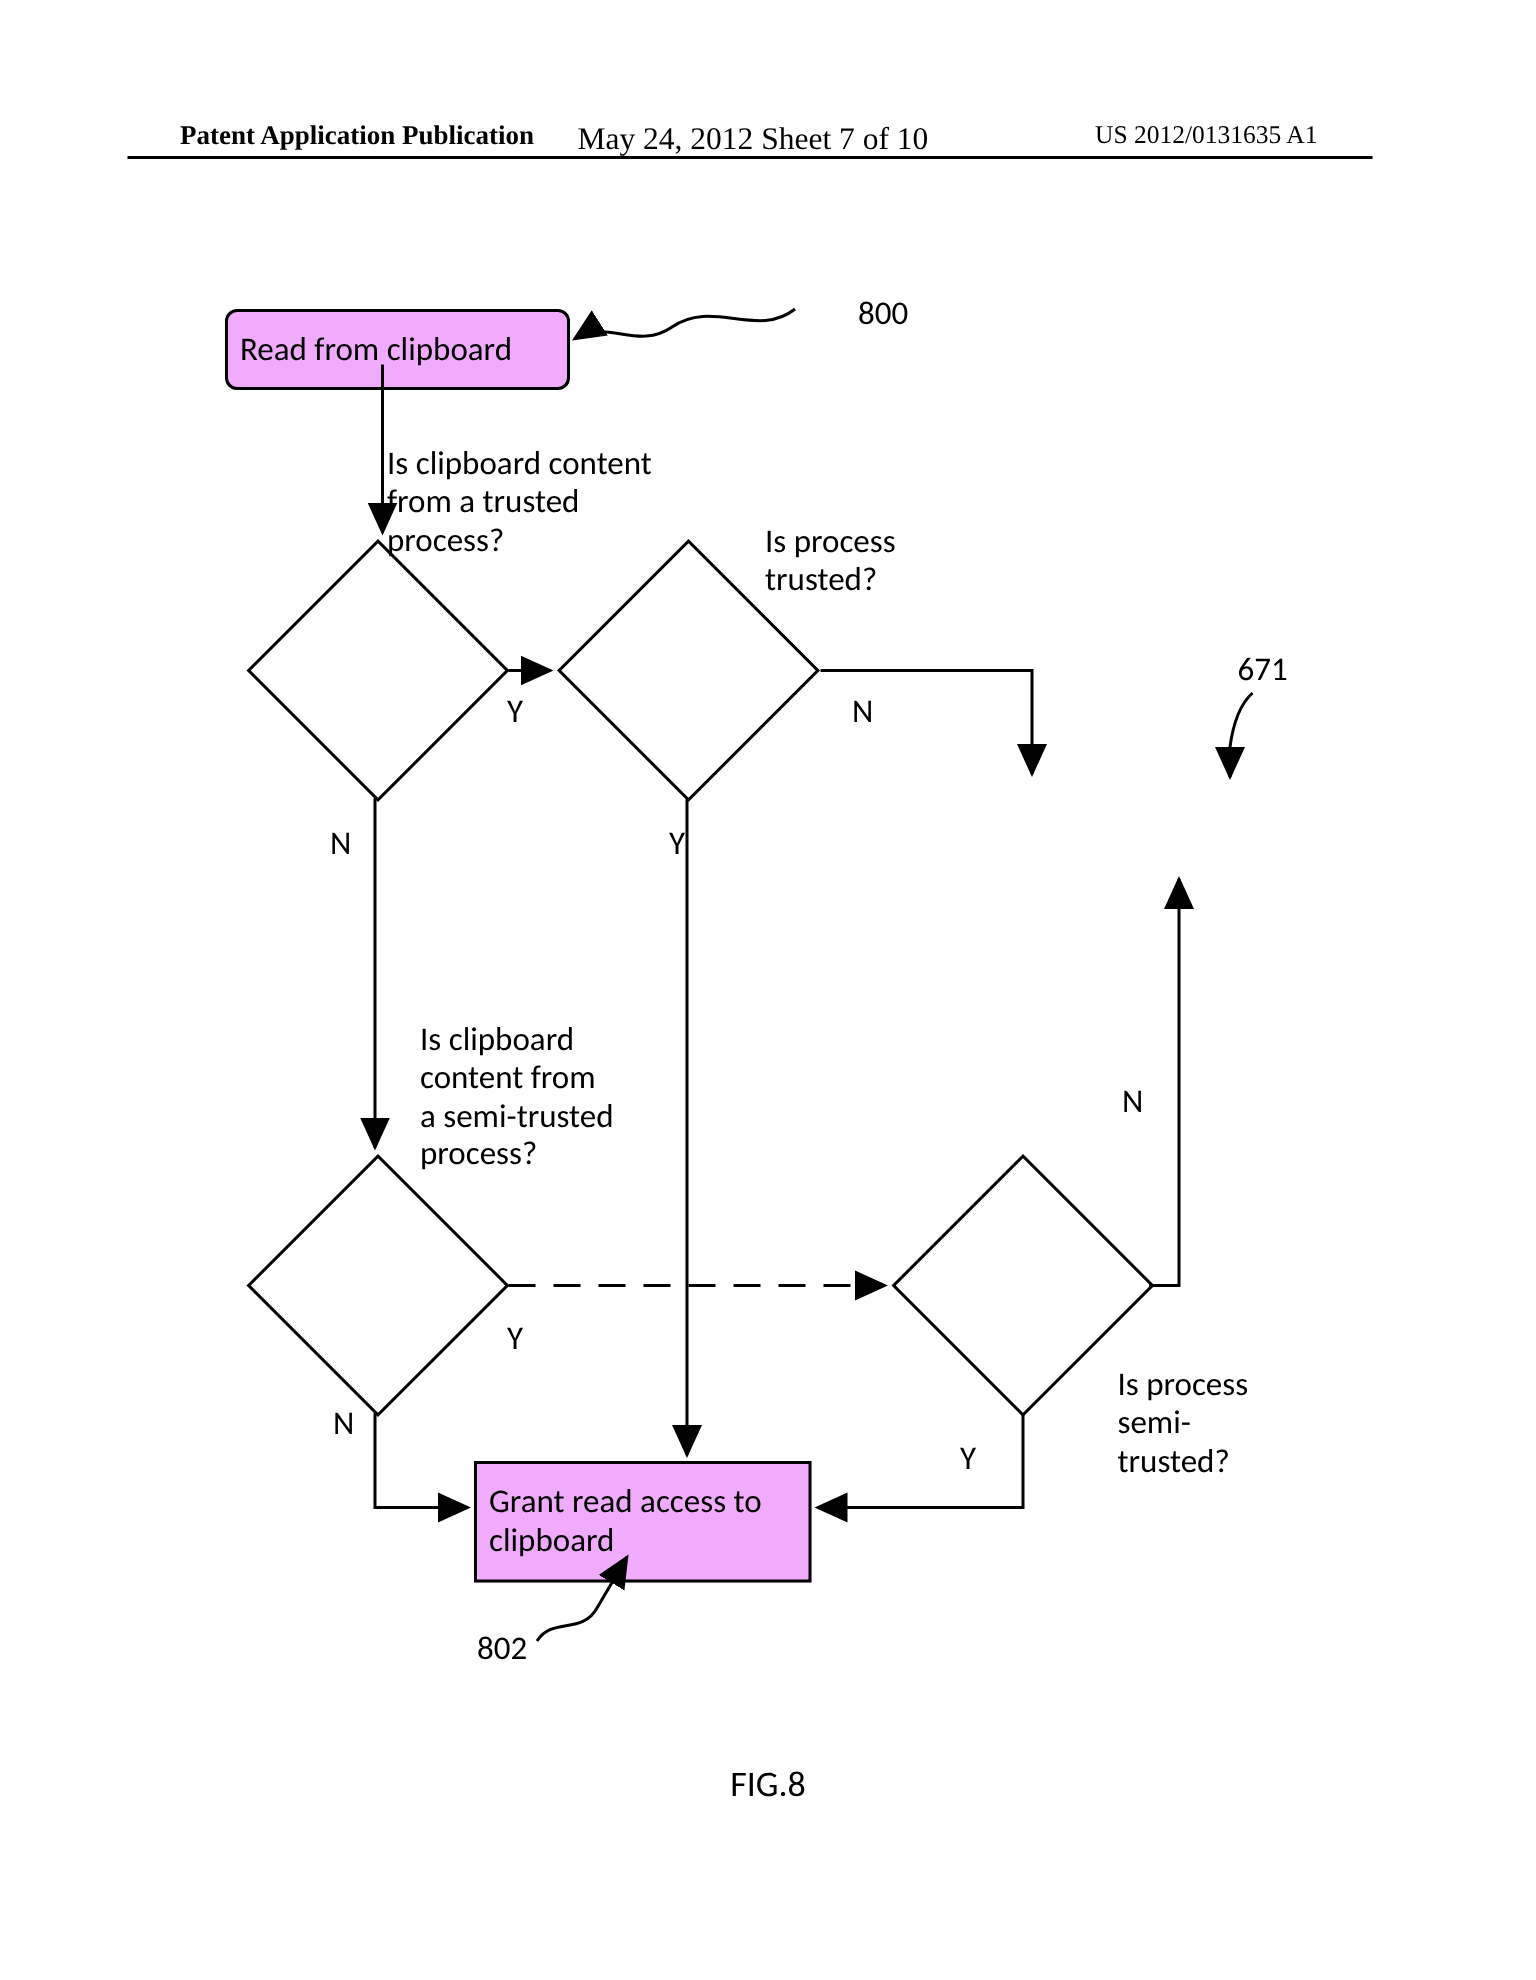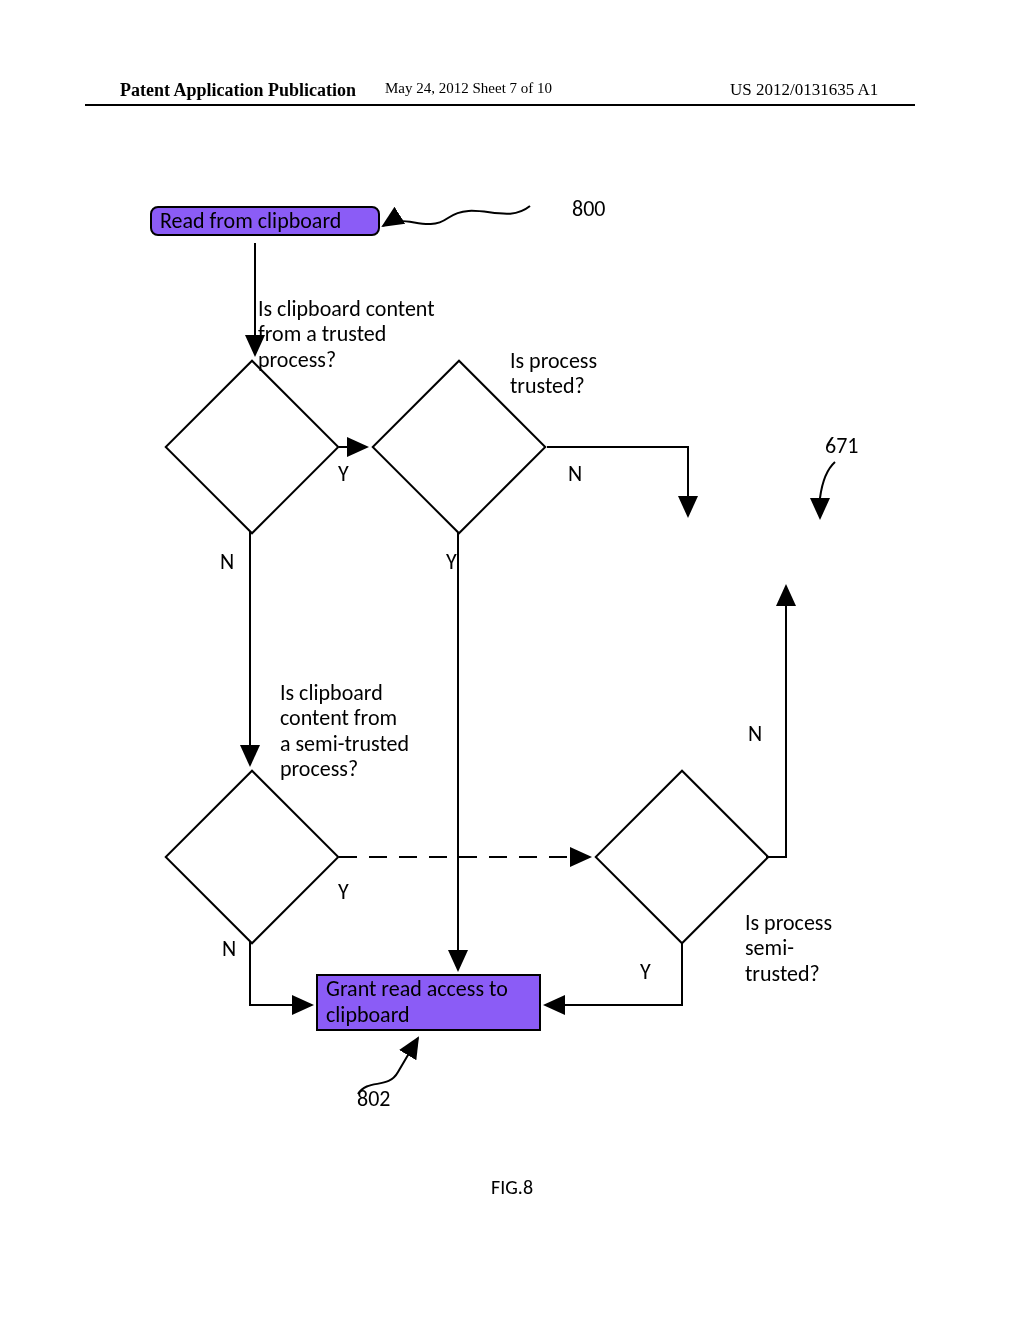--- a/index.html
+++ b/index.html
@@ -23,21 +23,21 @@
     top: 80px;
     left: 120px;
     font-size: 18px;
     font-weight: bold;
     font-family: "Times New Roman", serif;
   }
   .hdr-mid {
     position: absolute;
     top: 80px;
     left: 385px;
-    font-size: 15px;
+    font-size: 21px;
     font-family: "Times New Roman", serif;
   }
   .hdr-right {
     position: absolute;
     top: 80px;
     left: 730px;
     font-size: 17px;
     font-family: "Times New Roman", serif;
   }
   .hdr-line {
@@ -46,24 +46,24 @@
     left: 85px;
     width: 830px;
     height: 0;
     border-top: 2px solid #000;
   }
 
   
   .box {
     position: absolute;
     border: 2px solid #000;
-    background: #8b5cf6;
+    background: #f0abfc;
     font-size: 22px;
     line-height: 1.2;
-    padding: 0 8px;
+    padding: 12px 8px;
     box-sizing: border-box;
   }
   #b-start { left: 150px; top: 206px; width: 230px; border-radius: 8px; }
   #b-deny  { left: 575px; top: 521px; width: 225px; }
   #b-grant { left: 316px; top: 974px; width: 225px; }
 
   
   .diamond {
     position: absolute;
     width: 120px;
@@ -97,21 +97,21 @@
     position: absolute;
     font-size: 22px;
   }
 
   
   .fig {
     position: absolute;
     left: 0; right: 0;
     text-align: center;
     top: 1175px;
-    font-size: 20px;
+    font-size: 24px;
   }
 </style>
 </head>
 <body>
 
 <div class="page">
 
   <div class="hdr-left">Patent Application Publication</div>
   <div class="hdr-mid">May 24, 2012   Sheet 7 of 10</div>
   <div class="hdr-right">US 2012/0131635 A1</div>
@@ -142,21 +142,21 @@
   <div class="edge-label" style="left:220px; top:548px;">N</div>
   <div class="edge-label" style="left:446px; top:548px;">Y</div>
   <div class="edge-label" style="left:568px; top:460px;">N</div>
   <div class="edge-label" style="left:338px; top:878px;">Y</div>
   <div class="edge-label" style="left:222px; top:935px;">N</div>
   <div class="edge-label" style="left:640px; top:958px;">Y</div>
   <div class="edge-label" style="left:748px; top:720px;">N</div>
 
   <div class="ref" style="left:532px; top:195px;margin-left:40px;">800</div>
   <div class="ref" style="left:825px; top:432px;">671</div>
-  <div class="ref" style="left:318px; top:1085px;margin-left:39px;">802</div>
+  <div class="ref" style="left:318px; top:1085px;">802</div>
 
   <svg style="position:absolute; left:0; top:0; width:1024px; height:1320px; pointer-events:none;">
     <defs>
       <marker id="arr" markerWidth="12" markerHeight="12" refX="10" refY="6" orient="auto">
         <path d="M0,1 L11,6 L0,11 Z" fill="#000"></path>
       </marker>
     </defs>
 
     <path d="M530 206 C505 226, 475 199, 448 218 C425 234, 405 212, 383 226" fill="none" stroke="#000" stroke-width="2" marker-end="url(#arr)"></path>
 

